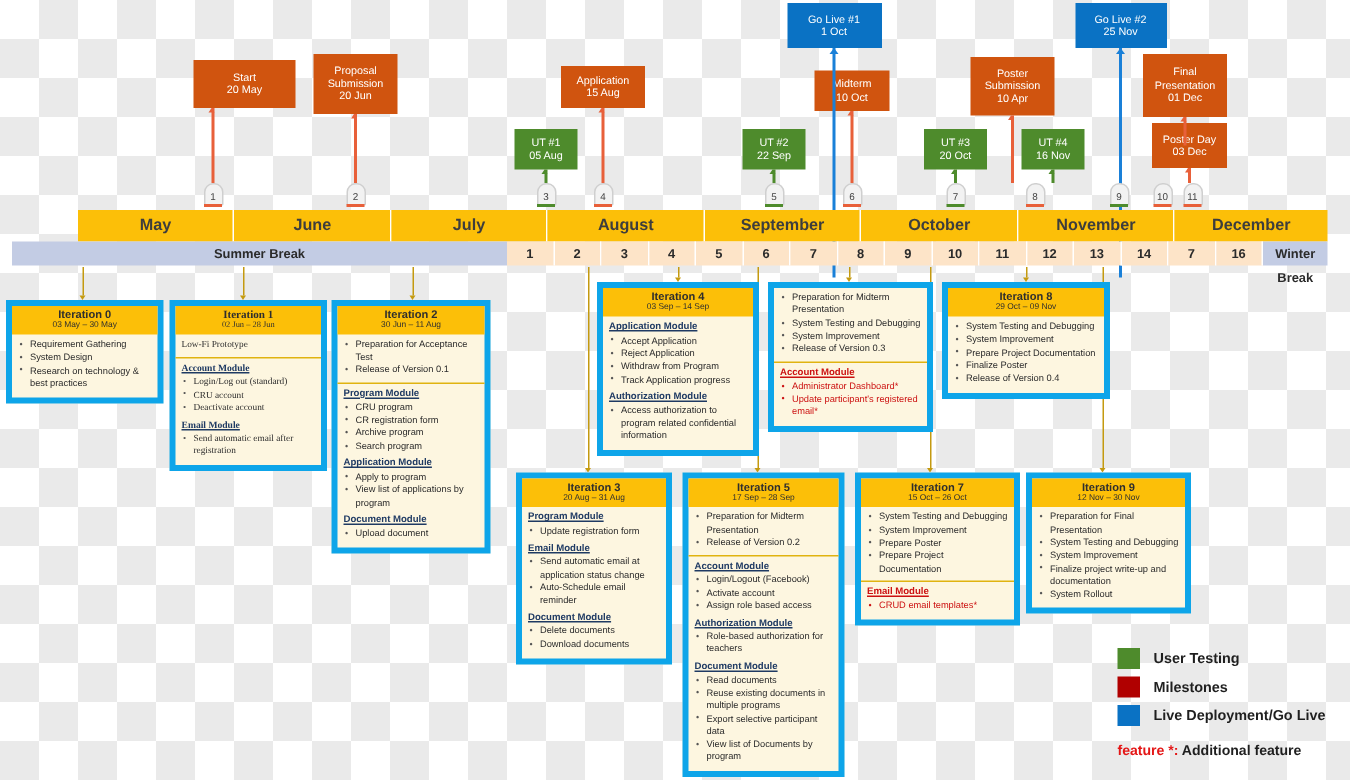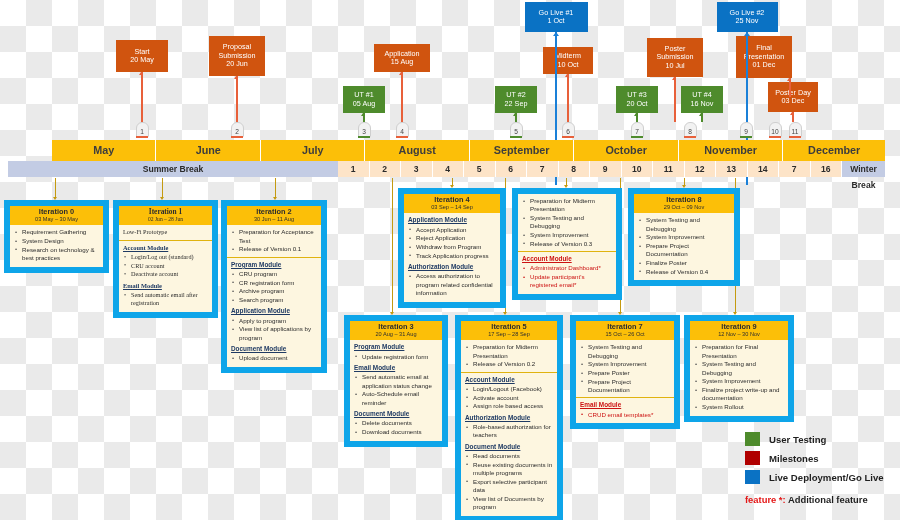--- a/index.html
+++ b/index.html
@@ -70,21 +70,21 @@
   #weekbar{position:absolute;left:8px;top:161px;width:877px;height:16px;display:flex;z-index:4;}
   .brk{background:#c3cce4;color:#2b2b2b;font-size:8.6px;font-weight:bold;text-align:center;line-height:16px;box-sizing:border-box;}
   .wk{background:#fde4c8;color:#2b2b2b;font-size:8.6px;font-weight:bold;text-align:center;line-height:16px;border-right:1px solid #ffffff;box-sizing:border-box;}
 
   
   .conn{position:absolute;width:1.3px;background:#c49a10;z-index:2;}
   .connarrow{position:absolute;width:0;height:0;border-left:2.6px solid transparent;border-right:2.6px solid transparent;border-top:3.6px solid #c49a10;z-index:3;}
 
   
   .iter{
-    position:absolute;background:#fdf6e0;border:6px solid #0ea5e9;
+    position:absolute;background:#fdf6e0;border:4px solid #0ea5e9;
     box-sizing:border-box;z-index:5;
   }
   .iter .hd{
     background:#fcbf08;color:#2e2e2e;text-align:center;
     padding:1.5px 0 2px 0;
   }
   .iter .hd .t{display:block;font-size:7.4px;font-weight:bold;line-height:1.2;}
   .iter .hd .d{display:block;font-size:5.6px;line-height:1.25;}
   .iter .body{padding:3px 4px 4px 4px;}
   .iter .sec{margin-bottom:3px;}
@@ -117,21 +117,21 @@
 </head>
 <body>
 
 <div id="checker"></div>
 
 <div id="stage">
 
   <div id="flag-layer">
       <div class="stem milestone" style="left: 141.35px; top: 72px; height: 50px;"></div>
       <div class="arrow milestone" style="left: 139.4px; top: 72px;"></div>
-      <div class="flag milestone" style="left: 116px; top: 40px; width: 52px; height: 32px; text-align: right;">
+      <div class="flag milestone" style="left: 129px; top: 40px; width: 68px; height: 32px; text-align: right;">
         <span class="l1">Start</span>
         <span class="l2">20 May</span>
       </div>
       <div class="stem milestone" style="left: 236.35px; top: 76px; height: 46px;"></div>
       <div class="arrow milestone" style="left: 234.4px; top: 76px;"></div>
       <div class="flag milestone" style="left: 209px; top: 36px; width: 56px; height: 40px;">
         <span class="l1">Proposal</span>
         <span class="l2">Submission</span>
         <span class="l3">20 Jun</span>
       </div>
@@ -169,37 +169,37 @@
       <div class="arrow ut" style="left: 634.4px; top: 113px;"></div>
       <div class="flag ut" style="left: 616px; top: 86px; width: 42px; height: 27px;">
         <span class="l1">UT #3</span>
         <span class="l2">20 Oct</span>
       </div>
       <div class="stem milestone" style="left: 674.35px; top: 77px; height: 45px;"></div>
       <div class="arrow milestone" style="left: 672.4px; top: 77px;"></div>
       <div class="flag milestone" style="left: 647px; top: 38px; width: 56px; height: 39px;">
         <span class="l1">Poster</span>
         <span class="l2">Submission</span>
-        <span class="l3">10 Jul</span>
+        <span class="l3">10 Apr</span>
       </div>
       <div class="stem ut" style="left: 701.35px; top: 113px; height: 9px;"></div>
       <div class="arrow ut" style="left: 699.4px; top: 113px;"></div>
       <div class="flag ut" style="left: 681px; top: 86px; width: 42px; height: 27px;">
         <span class="l1">UT #4</span>
         <span class="l2">16 Nov</span>
       </div>
       <div class="stem golive" style="left: 745.9px; top: 32px; height: 153px;"></div>
       <div class="arrow golive" style="left: 743.6px; top: 32px;"></div>
       <div class="flag golive" style="left: 716.5px; top: 2px; width: 61px; height: 30px;">
         <span class="l1">Go Live #2</span>
         <span class="l2">25 Nov</span>
       </div>
       <div class="stem milestone" style="left: 789.35px; top: 78px; height: 19px;"></div>
       <div class="arrow milestone" style="left: 787.4px; top: 78px;"></div>
-      <div class="flag milestone" style="left: 736px; top: 36px; width: 56px; height: 42px;">
+      <div class="flag milestone" style="left: 762px; top: 36px; width: 56px; height: 42px;">
         <span class="l1">Final</span>
         <span class="l2">Presentation</span>
         <span class="l3">01 Dec</span>
       </div>
       <div class="stem milestone" style="left: 792.35px; top: 112px; height: 10px;"></div>
       <div class="arrow milestone" style="left: 790.4px; top: 112px;"></div>
       <div class="flag milestone" style="left: 768px; top: 82px; width: 50px; height: 30px;">
         <span class="l1">Poster  Day</span>
         <span class="l2">03  Dec</span>
       </div>

